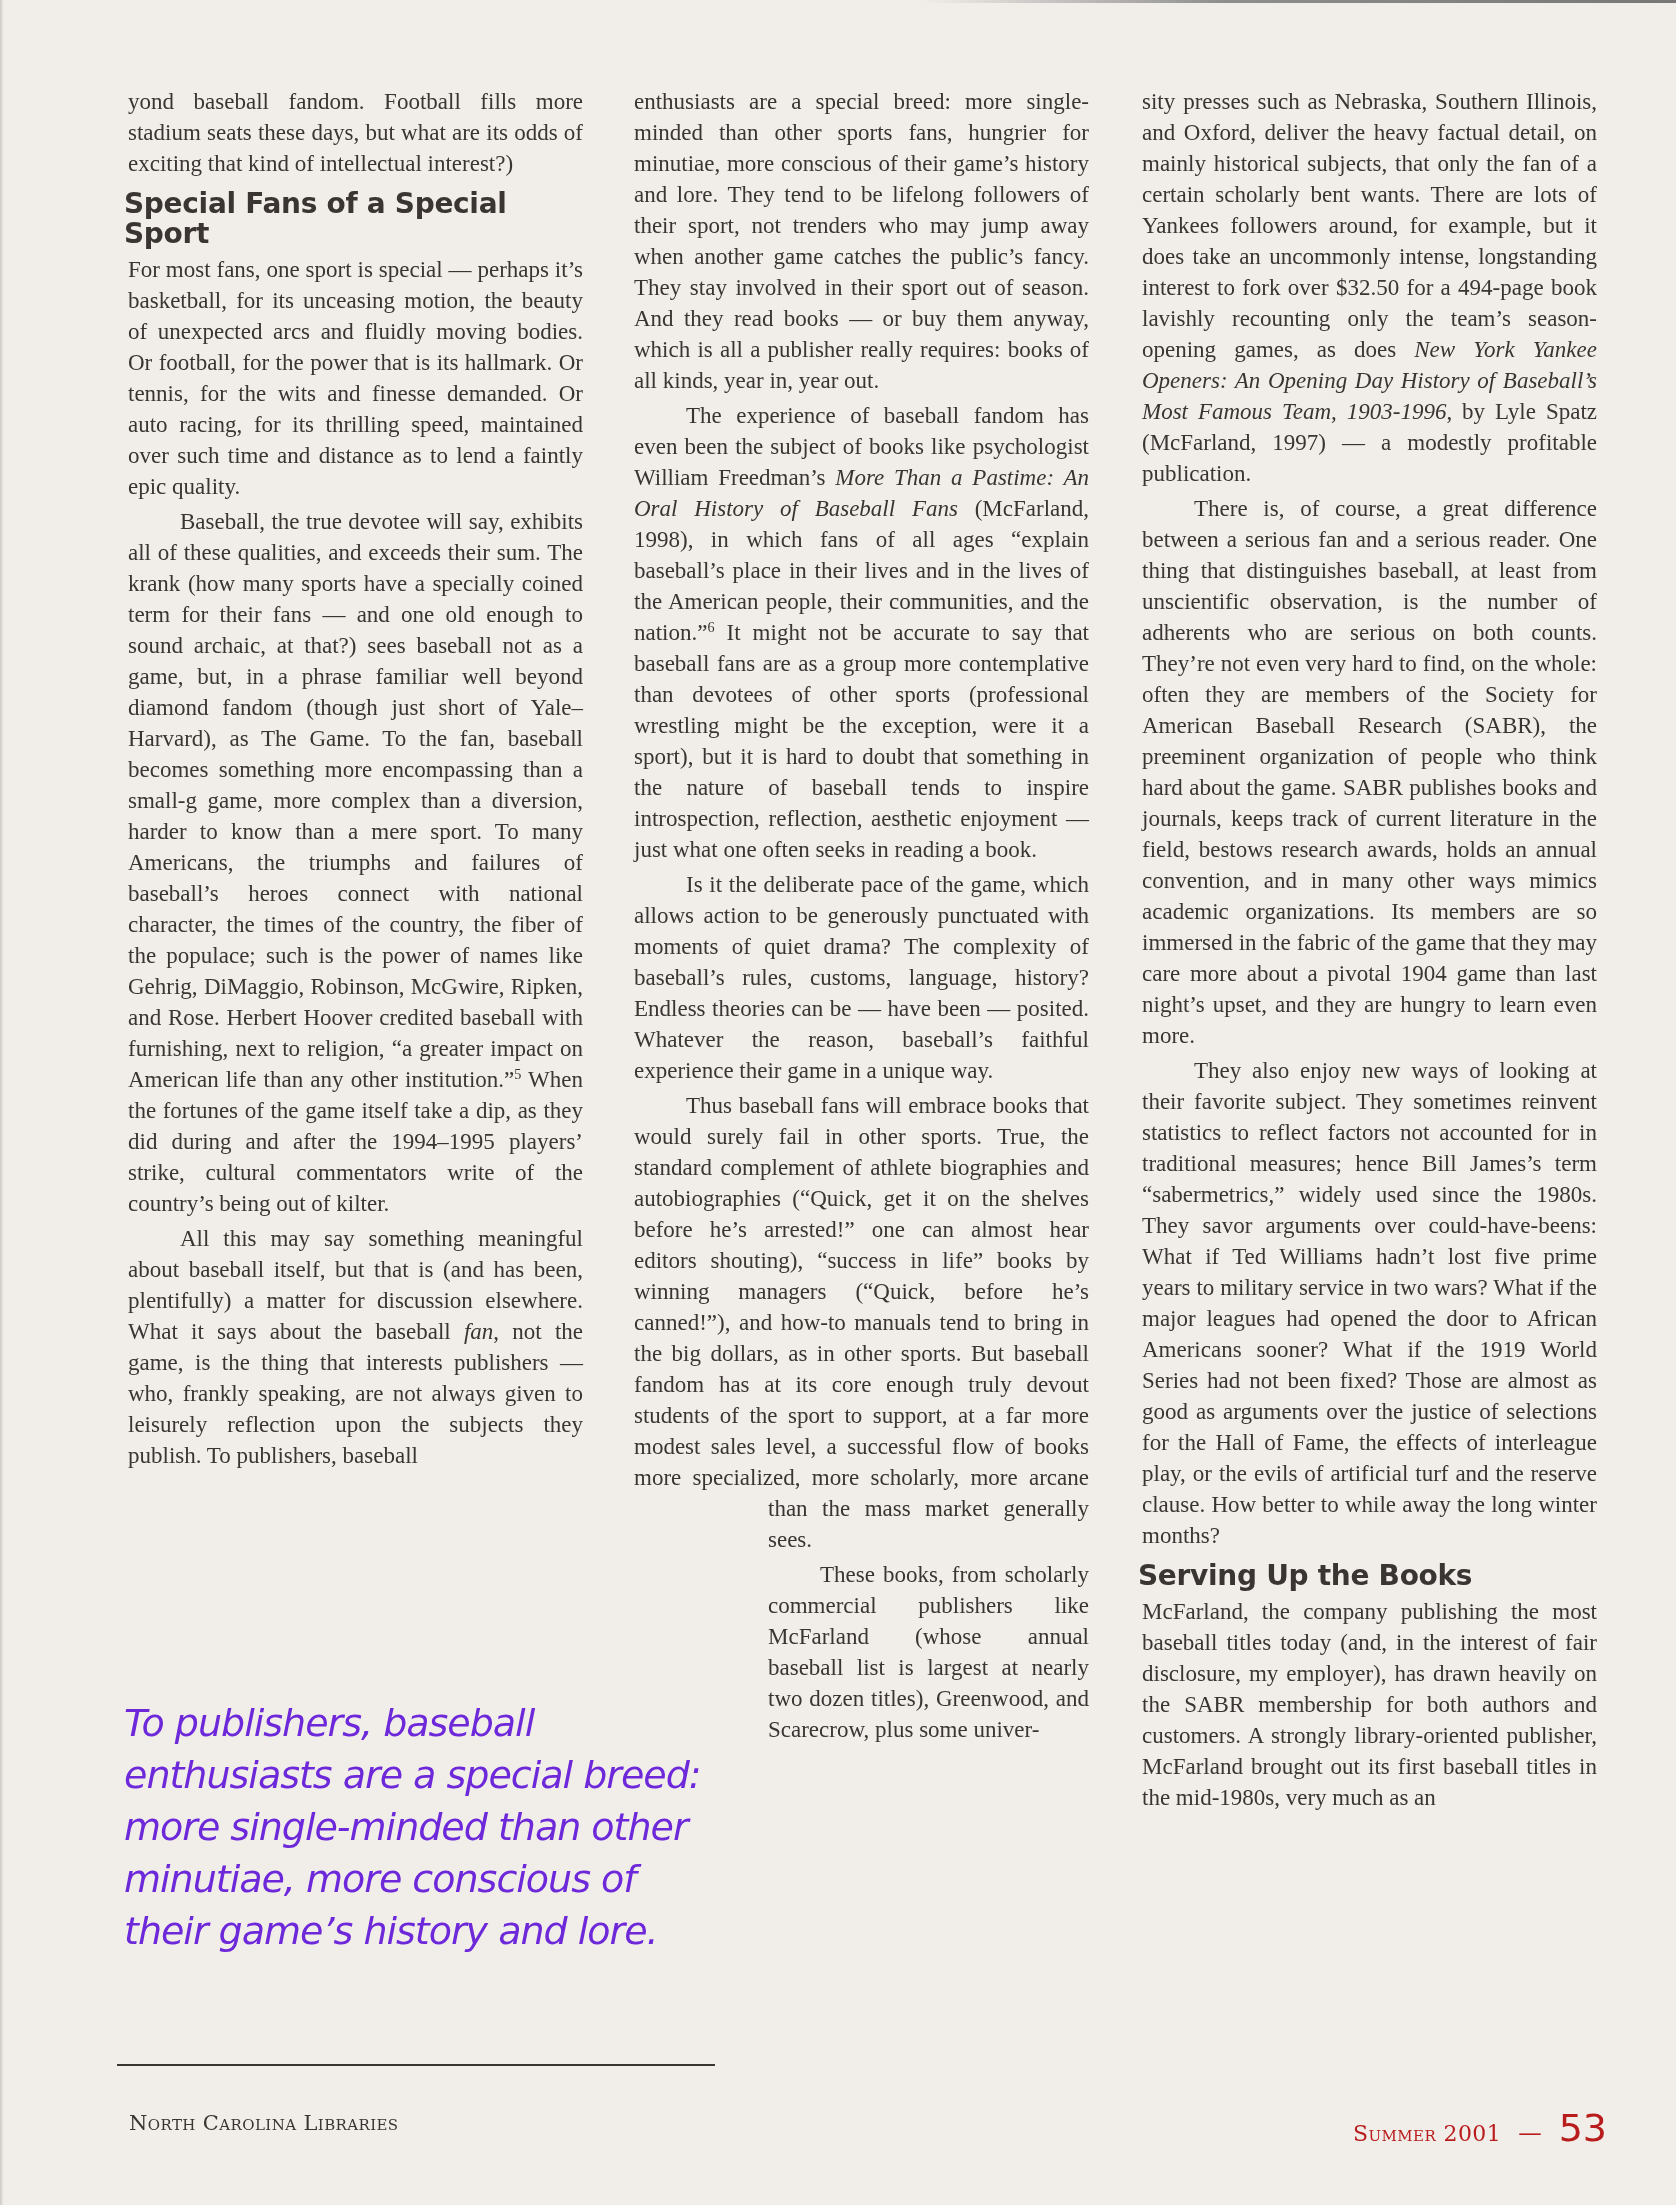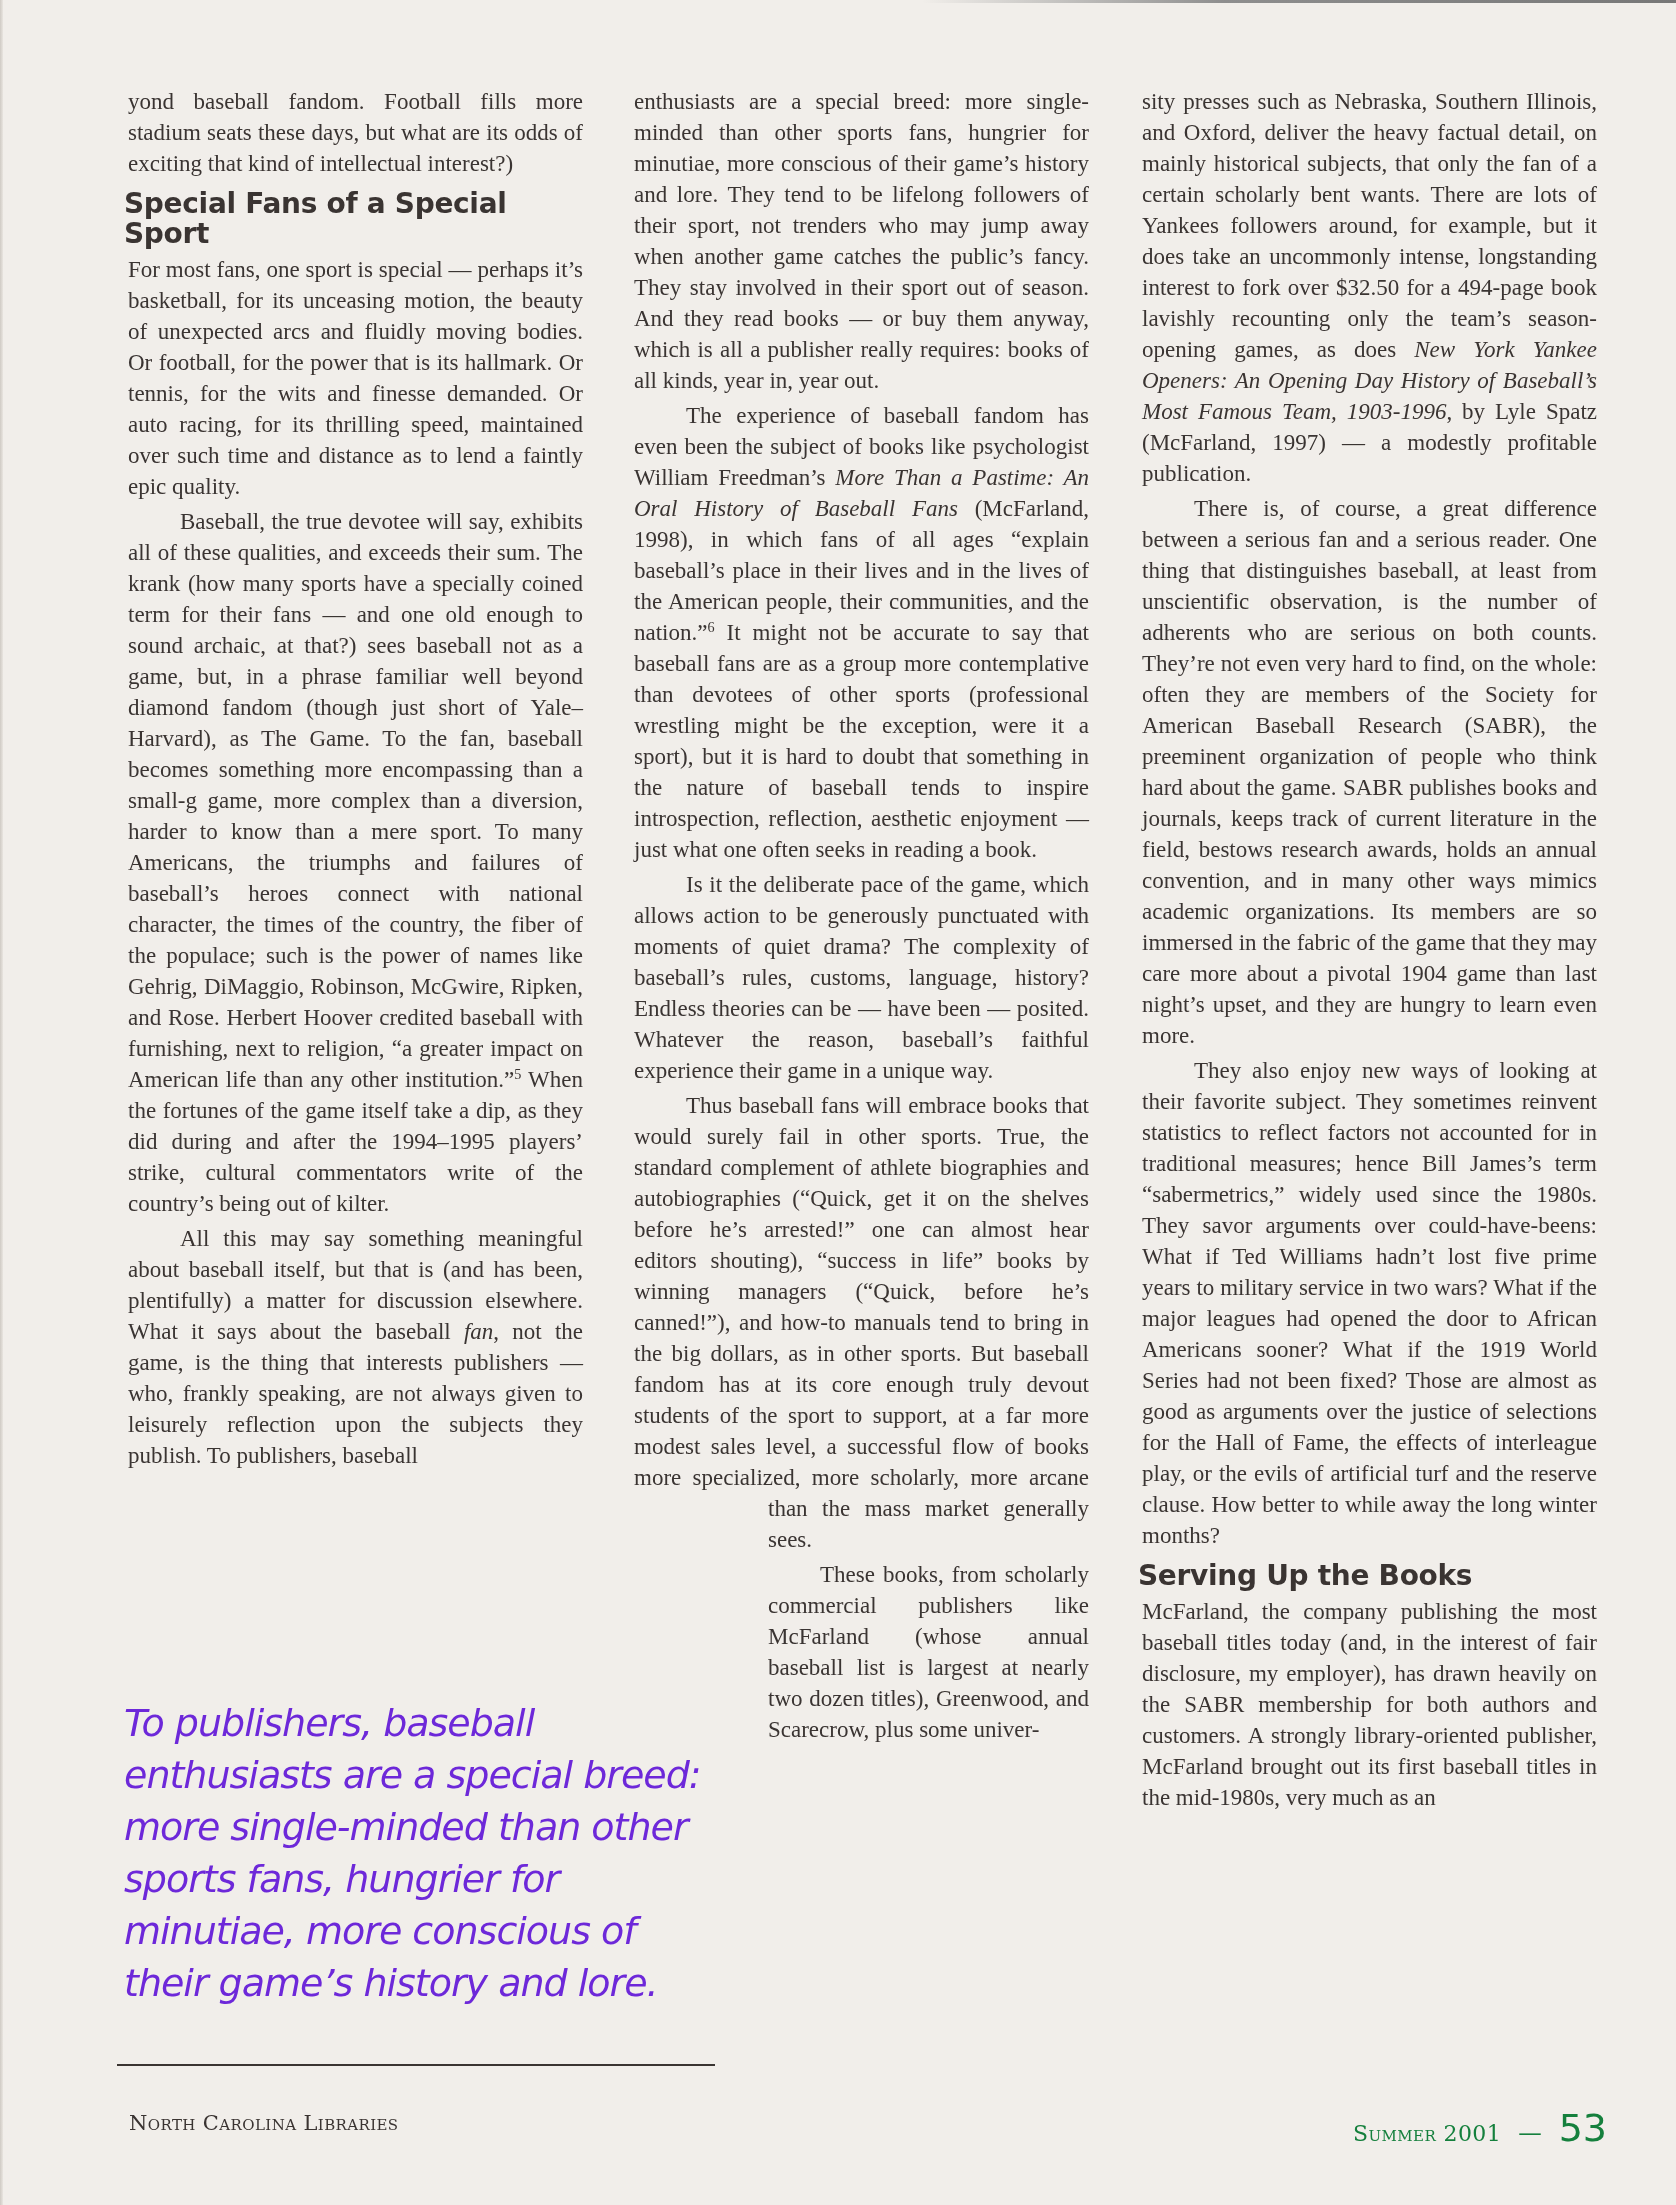--- a/index.html
+++ b/index.html
@@ -73,21 +73,21 @@
     position: absolute; left: 129px; top: 2111px;
     font-family: "DejaVu Serif", "Liberation Serif", serif;
     font-variant: small-caps;
     font-size: 21px;
     letter-spacing: 0.4px;
     color: #3a3432;
   }
   .footer-right {
     position: absolute; right: 69px; top: 2106px;
     font-family: "DejaVu Serif", "Liberation Serif", serif;
-    color: #15803d;
+    color: #b91c1c;
     display: flex; align-items: baseline; gap: 17px;
   }
   .footer-right .issue { font-variant: small-caps; font-size: 22px; letter-spacing: 0.4px; }
   .footer-right .dash { font-size: 23.5px; }
   .footer-right .pageno { font-family: "DejaVu Sans", sans-serif; font-size: 38px; font-weight: normal; }
 </style>
 </head>
 <body>
 
 <div class="topedge"></div>
@@ -114,21 +114,20 @@
   <p class="indent">There is, of course, a great difference between a serious fan and a serious reader. One thing that distinguishes baseball, at least from unscientific observation, is the number of adherents who are serious on both counts. They’re not even very hard to find, on the whole: often they are members of the Society for American Baseball Research (SABR), the preeminent organization of people who think hard about the game. SABR publishes books and journals, keeps track of current literature in the field, bestows research awards, holds an annual convention, and in many other ways mimics academic organizations. Its members are so immersed in the fabric of the game that they may care more about a pivotal 1904 game than last night’s upset, and they are hungry to learn even more.</p>
   <p class="indent">They also enjoy new ways of looking at their favorite subject. They sometimes reinvent statistics to reflect factors not accounted for in traditional measures; hence Bill James’s term “sabermetrics,” widely used since the 1980s. They savor arguments over could-have-beens: What if Ted Williams hadn’t lost five prime years to military service in two wars? What if the major leagues had opened the door to African Americans sooner? What if the 1919 World Series had not been fixed? Those are almost as good as arguments over the justice of selections for the Hall of Fame, the effects of interleague play, or the evils of artificial turf and the reserve clause. How better to while away the long winter months?</p>
   <h2>Serving Up the Books</h2>
   <p>McFarland, the company publishing the most baseball titles today (and, in the interest of fair disclosure, my employer), has drawn heavily on the SABR membership for both authors and customers. A strongly library-oriented publisher, McFarland brought out its first baseball titles in the mid-1980s, very much as an</p>
 </div>
 
 <div class="pullquote">
   <p>To publishers, baseball</p>
   <p>enthusiasts are a special breed:</p>
   <p>more single-minded than other</p>
-  <p>sports fans, hungrier for</p>
   <p>minutiae, more conscious of</p>
   <p>their game’s history and lore.</p>
 </div>
 <div class="pq-rule"></div>
 
 <div class="footer-left">North Carolina Libraries</div>
 <div class="footer-right">
   <span class="issue">Summer 2001</span>
   <span class="dash">—</span>
   <span class="pageno">53</span>

